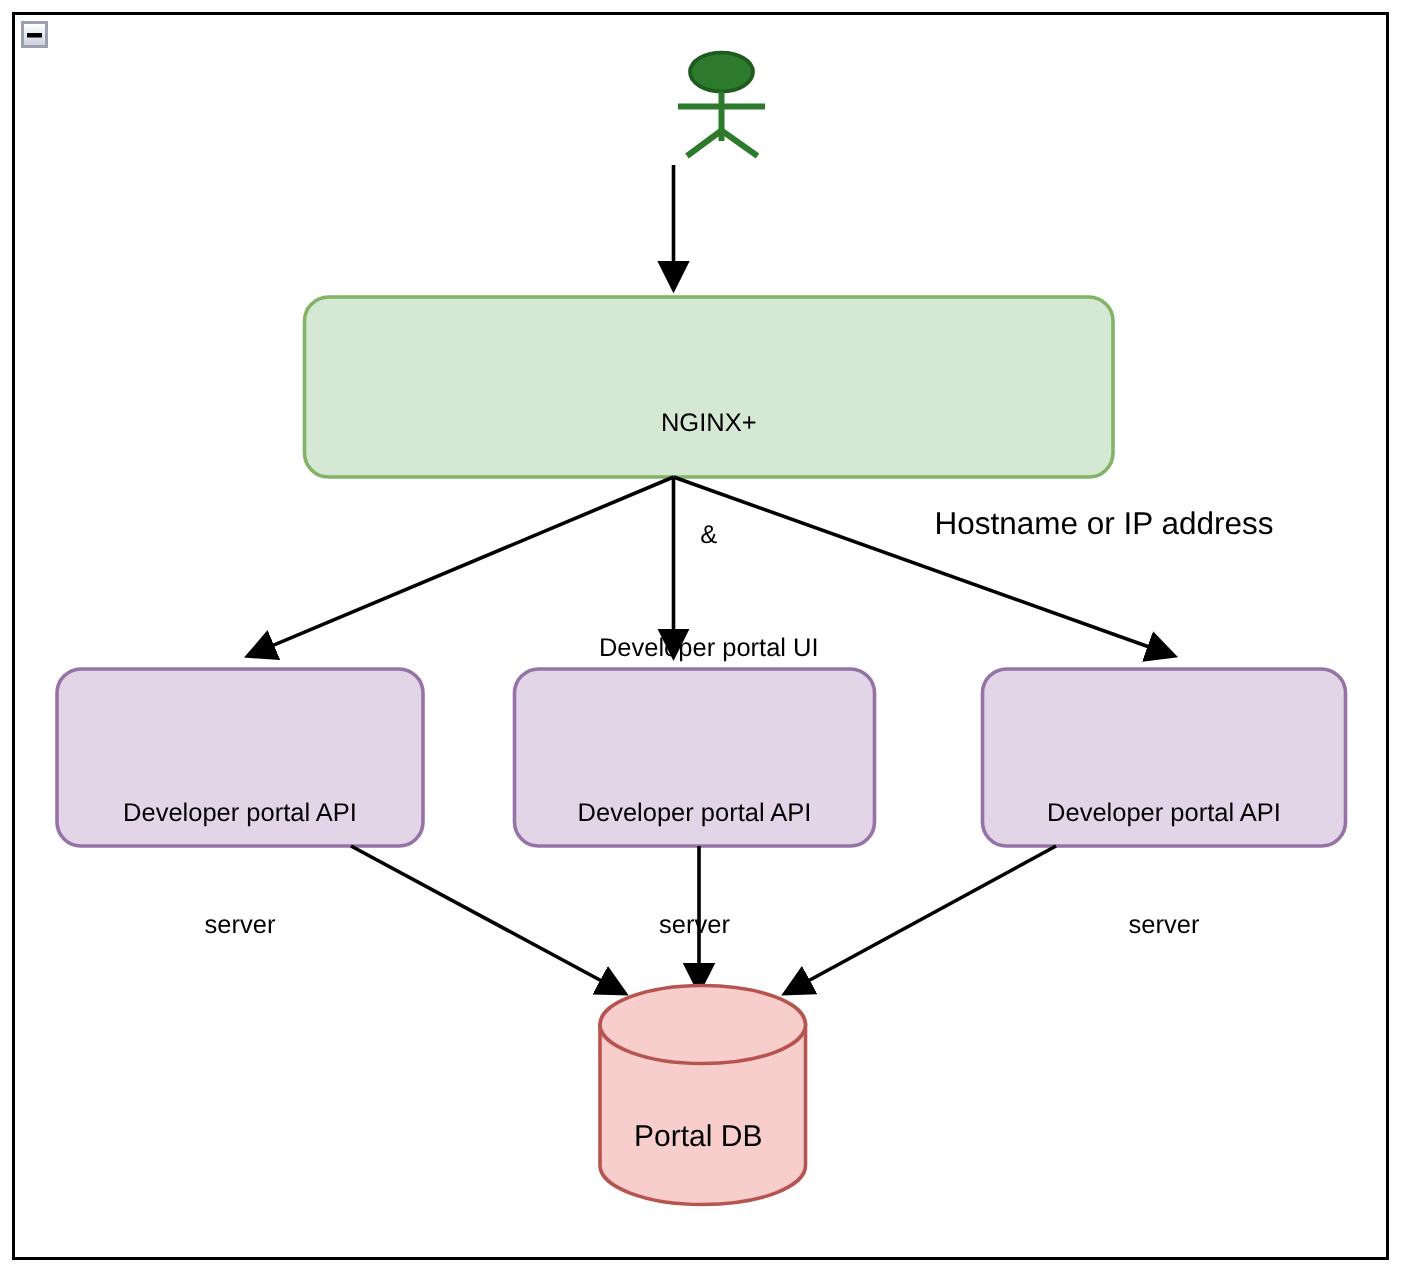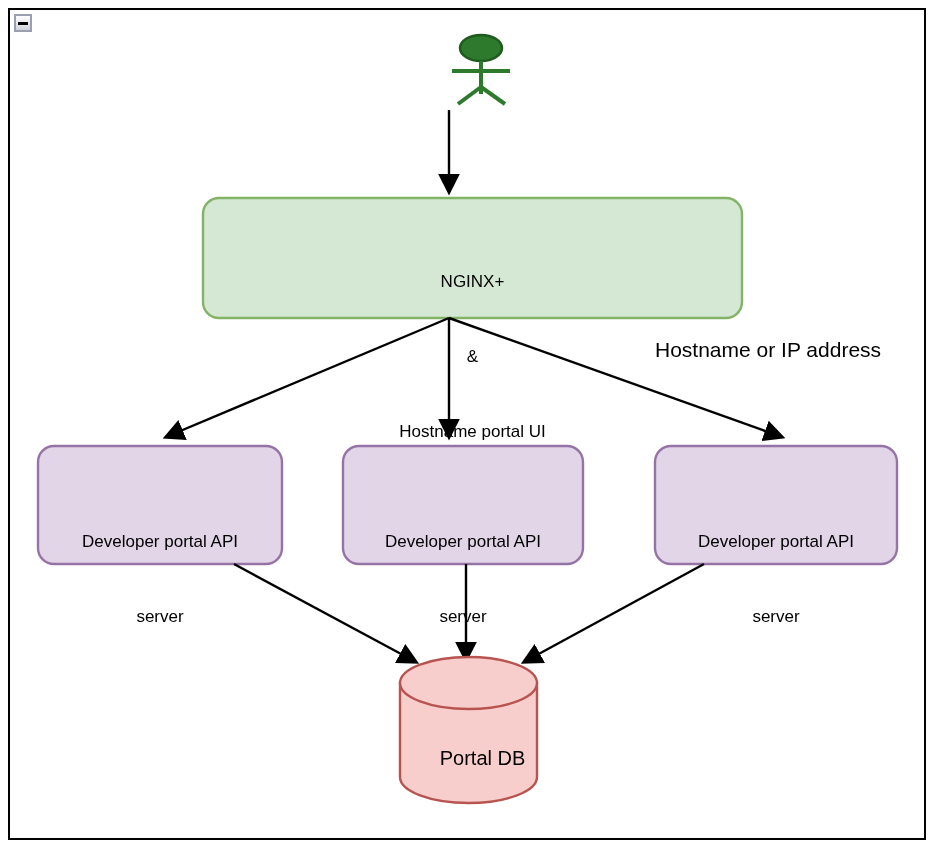--- a/index.html
+++ b/index.html
@@ -132,36 +132,36 @@
     </g>
   </svg>
 
   <div id="collapse-toggle">
     <div class="bar"></div>
   </div>
 
   <div class="node-label" style="left:203px; top:219px; width:539px;">
     <div>NGINX+</div>
     <div>&amp;</div>
-    <div>Hostname portal UI</div>
+    <div>Developer portal UI</div>
   </div>
 
 
-  <div class="edge-label" style="left:623px; top:337px;margin-left:32px;">Hostname or IP address</div>
+  <div class="edge-label" style="left:623px; top:337px;">Hostname or IP address</div>
 
   <div class="node-label" style="left:38px; top:479px; width:244px;">
     <div>Developer portal API</div>
     <div>server</div>
   </div>
 
   <div class="node-label" style="left:343px; top:479px; width:240px;">
     <div>Developer portal API</div>
     <div>server</div>
   </div>
 
   <div class="node-label" style="left:655px; top:479px; width:242px;">
     <div>Developer portal API</div>
     <div>server</div>
   </div>
 
-  <div class="db-label" style="left:414px; top:746px; width:137px;">Portal DB</div>
+  <div class="db-label" style="left:397px; top:746px; width:137px;">Portal DB</div>
 
 </div>
 
 </body></html>

